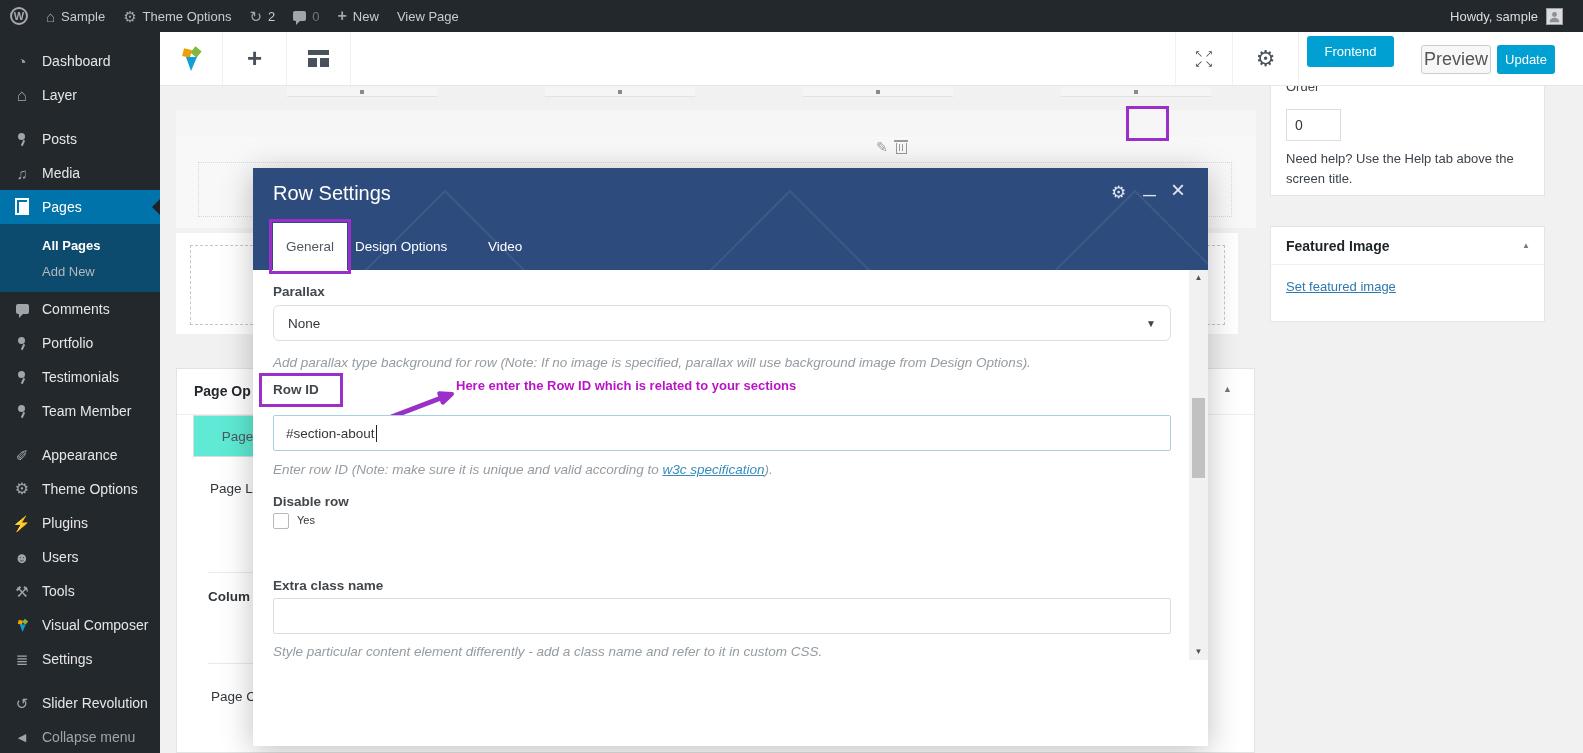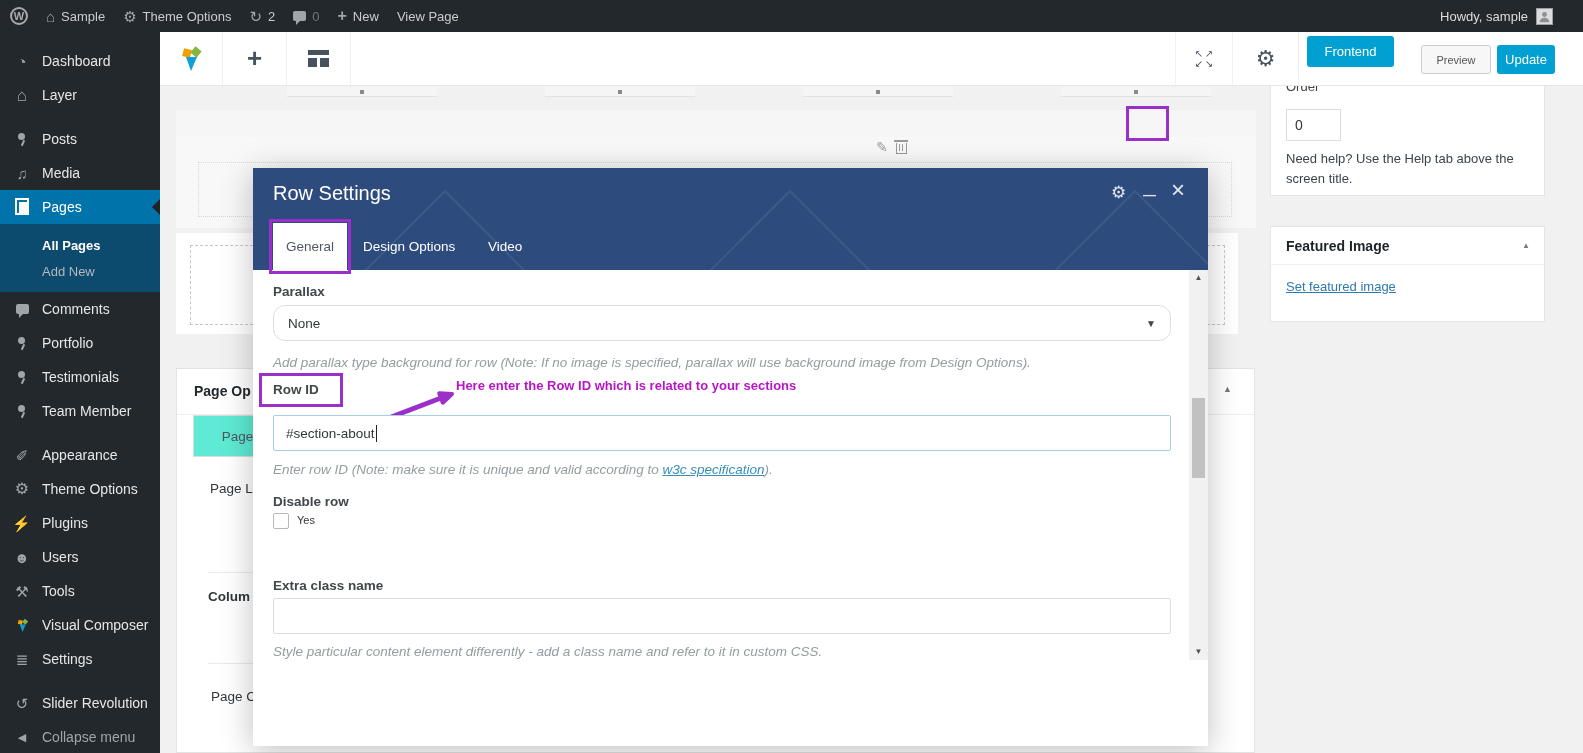--- a/index.html
+++ b/index.html
@@ -9,21 +9,21 @@
   :root{--purple:#9b2fc9;--annot:#b815c6;--wpblue:#0073aa;--cyan:#00a0d2;--navy:#2d4b7d;}
 
   
   .admin-bar{position:absolute;top:0;left:0;width:1583px;height:32px;background:#23282d;color:#c8cccf;
     display:flex;align-items:center;font-size:13px;z-index:60;}
   .ab-item{display:flex;align-items:center;gap:6px;padding:0 9px;height:32px;cursor:pointer;white-space:nowrap;}
   .ab-icon{color:#a0a5aa;font-size:15px;line-height:1;}
   .wp-circle{width:18px;height:18px;border:2px solid #a7aaad;border-radius:50%;display:flex;align-items:center;justify-content:center;
     font-size:11px;font-weight:bold;color:#a7aaad;}
   .ab-count-muted{color:#72777c;}
-  .ab-right{margin-left:auto;display:flex;align-items:center;gap:8px;padding-right:30px;color:#ddd;}
+  .ab-right{margin-left:auto;display:flex;align-items:center;gap:8px;padding-right:20px;color:#ddd;}
   .avatar-box{width:17px;height:17px;background:#dcdcde;border:1px solid #9aa0a5;display:flex;align-items:center;justify-content:center;}
 
   
   .sidebar{position:absolute;top:32px;left:0;width:160px;height:721px;background:#23282d;z-index:60;padding-top:12px;}
   .sb-item{height:34px;display:flex;align-items:center;gap:10px;padding-left:12px;color:#e6e6e6;font-size:14px;cursor:pointer;position:relative;}
   .sb-ico{width:20px;display:flex;align-items:center;justify-content:center;color:#a0a5aa;font-size:15px;line-height:1;}
   .sb-item.active{background:var(--wpblue);color:#fff;}
   .sb-item.active .sb-ico{color:#fff;}
   .sb-arrow{position:absolute;right:0;top:50%;margin-top:-8px;width:0;height:0;
     border-top:8px solid transparent;border-bottom:8px solid transparent;border-right:8px solid #1d2327;}
@@ -50,21 +50,21 @@
   
   .content-bg{position:absolute;left:160px;top:32px;width:1423px;height:721px;background:#f1f1f1;z-index:0;}
   .vc-toolbar{position:absolute;left:160px;top:32px;width:1423px;height:54px;background:#fff;border-bottom:1px solid #e8e8e8;z-index:30;}
   .tb-sep{position:absolute;top:0;width:1px;height:53px;background:#f0f0f0;}
   .tb-btn{position:absolute;top:0;height:53px;display:flex;align-items:center;justify-content:center;cursor:pointer;}
   .tb-plus{font-size:26px;color:#47525d;font-weight:bold;}
   .fs-grid{display:grid;grid-template-columns:10px 10px;grid-gap:0;color:#47525d;font-size:10px;line-height:10px;text-align:center;}
   .btn-cyan{position:absolute;background:var(--cyan);color:#fff;border-radius:3px;display:flex;align-items:center;justify-content:center;
     font-size:13px;cursor:pointer;}
   .btn-preview{position:absolute;background:#f7f7f7;border:1px solid #cccccc;border-radius:3px;color:#555;
-    display:flex;align-items:center;justify-content:center;font-size:11px;cursor:pointer;}
+    display:flex;align-items:center;justify-content:center;font-size:18px;cursor:pointer;}
 
   
   .bg-bar{position:absolute;height:10px;background:#f5f5f5;border-bottom:1px solid #e2e2e2;z-index:1;}
   .bg-bar .dot{position:absolute;left:50%;top:3px;width:4px;height:4px;margin-left:-2px;background:#8a8a8a;}
   .row-strip{position:absolute;left:176px;top:110px;width:1080px;height:27px;background:#f6f6f6;z-index:1;}
   .rc-btn{position:absolute;top:1px;height:25px;background:#ececec;border:1px solid #e0e0e0;color:#8c8c8c;
     display:flex;align-items:center;justify-content:center;font-size:13px;cursor:pointer;}
   .purple-box{position:absolute;border:3px solid var(--purple);z-index:55;pointer-events:none;}
   .row-body{position:absolute;left:176px;top:137px;width:1080px;height:91px;background:#f8f8f8;z-index:1;}
   .dotted-box{position:absolute;left:22px;top:25px;width:1034px;height:55px;border:1px dotted #d8d8d8;}
@@ -96,21 +96,21 @@
   .modal{position:absolute;left:253px;top:168px;width:955px;height:578px;background:#fff;z-index:50;
     box-shadow:0 5px 30px rgba(0,0,0,.25);}
   .m-head{position:absolute;left:0;top:0;width:955px;height:102px;background:var(--navy);overflow:hidden;}
   .diamond{position:absolute;width:200px;height:200px;border:2px solid rgba(255,255,255,.08);transform:rotate(45deg);top:63px;}
   .m-title{position:absolute;left:20px;top:14px;font-size:20px;color:#fff;font-weight:normal;}
   .m-hicon{position:absolute;top:16px;color:#dfe6f0;cursor:pointer;line-height:1;}
   .m-tab{position:absolute;top:55px;height:47px;display:flex;align-items:center;color:#fff;font-size:13.5px;cursor:pointer;}
   .m-tab.active{background:#fff;color:#50575e;justify-content:center;}
   .m-body{position:absolute;left:0;top:102px;width:955px;height:390px;background:#fff;}
   .f-label{position:absolute;left:20px;font-size:13.5px;font-weight:bold;color:#42474c;}
-  .f-select{position:absolute;left:20px;width:898px;height:36px;border:1px solid #dfdfdf;border-radius:12px;background:#fff;
+  .f-select{position:absolute;left:20px;width:898px;height:36px;border:1px solid #dfdfdf;border-radius:6px;background:#fff;
     display:flex;align-items:center;padding:0 14px;font-size:13.5px;color:#32373c;cursor:pointer;}
   .f-select .caret{margin-left:auto;font-size:10px;color:#444;}
   .f-desc{position:absolute;left:20px;width:898px;font-size:13.5px;font-style:italic;color:#959ca1;}
   .f-input{position:absolute;left:20px;width:898px;height:36px;border:1px solid #dcdcde;border-radius:2px;background:#fff;
     display:flex;align-items:center;padding:0 12px;font-size:13.5px;color:#32373c;}
   .f-input.focused{border-color:#a7cfe2;}
   .caret-bar{display:inline-block;width:1px;height:17px;background:#222;margin-left:1px;}
   .annot-text{position:absolute;left:203px;top:108px;font-size:13px;font-weight:bold;color:var(--annot);}
   .checkbox{position:absolute;left:20px;width:16px;height:16px;border:1px solid #b4b9be;border-radius:2px;background:#fff;cursor:pointer;}
   .cb-label{position:absolute;left:44px;font-size:11px;color:#32373c;}
@@ -258,21 +258,21 @@
 
   <div class="modal">
     <div class="m-head">
       <div class="diamond" style="left:92px;"></div>
       <div class="diamond" style="left:437px;"></div>
       <div class="diamond" style="left:782px;"></div>
       <span class="m-title">Row Settings</span>
       <span class="m-hicon" style="left:858px;font-size:17px;">⚙</span>
       <span class="m-hicon" style="left:890px;top:20px;font-size:13px;font-weight:bold;">—</span>
       <span class="m-hicon" style="left:918px;top:10px;font-size:24px;">×</span>
-      <div class="m-tab" style="left:110px;">Design Options</div>
+      <div class="m-tab" style="left:102px;">Design Options</div>
       <div class="m-tab" style="left:235px;">Video</div>
     </div>
     <div class="m-tab active" style="left:20px;width:74px;">General</div>
     <div class="purple-box" style="left:16px;top:51px;width:82px;height:55px;"></div>
 
     <div class="m-body">
       <div class="f-label" style="top:14px;">Parallax</div>
       <div class="f-select" style="top:35px;">
         <span>None</span>
         <span class="caret">▼</span>

